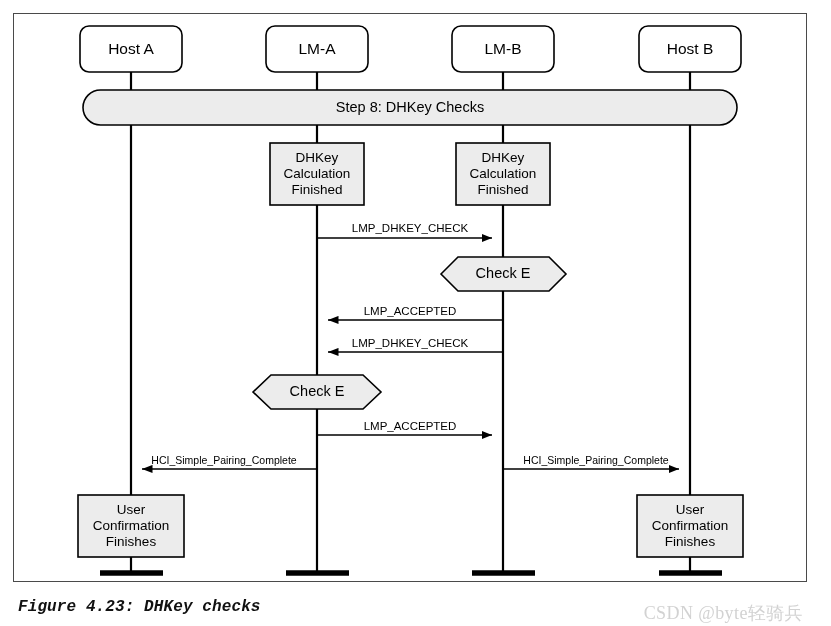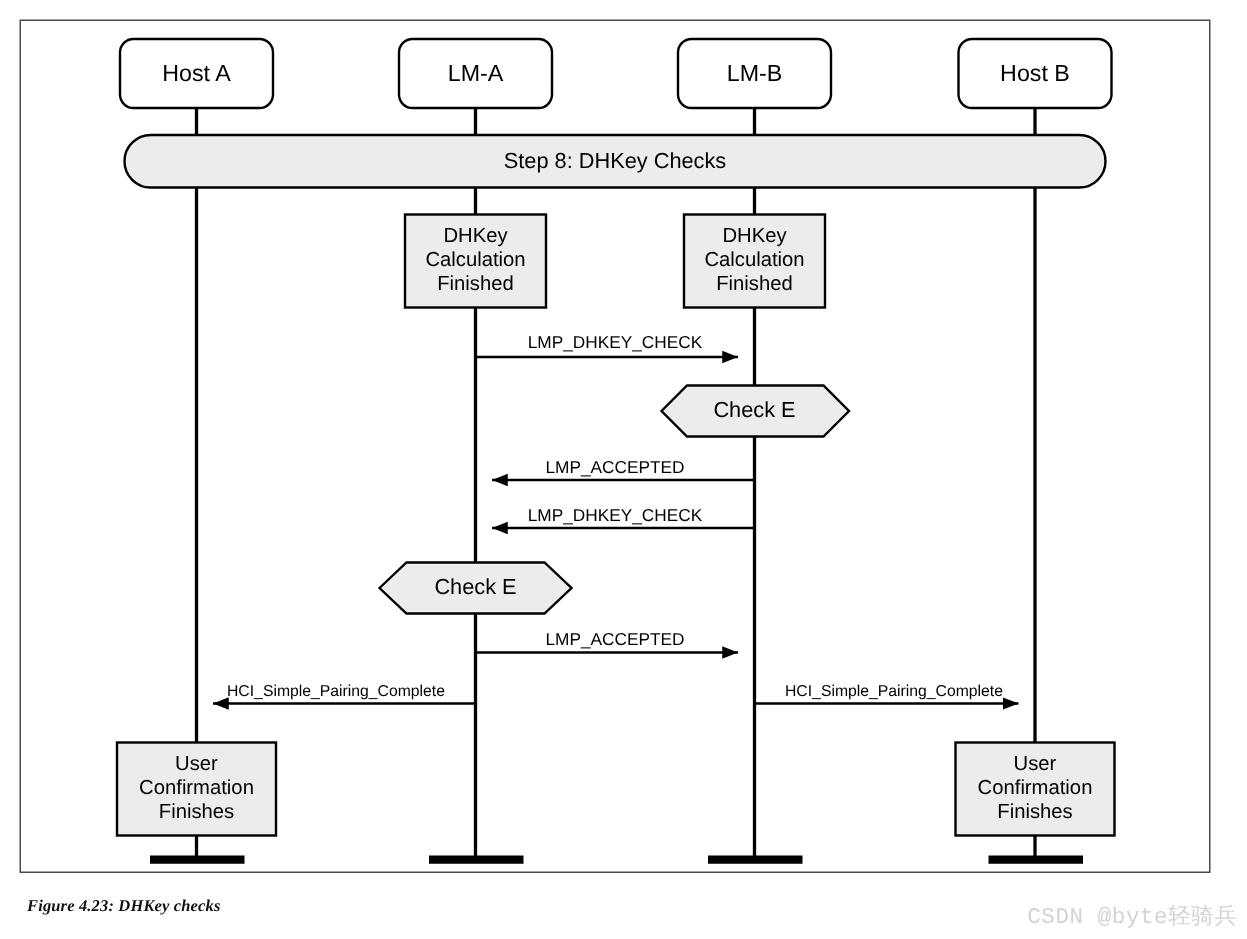--- a/index.html
+++ b/index.html
@@ -45,36 +45,36 @@
     width: 831px;
     height: 626px;
     pointer-events: none;
   }
 
   
   #figure-caption {
     position: absolute;
     left: 18px;
     top: 598px;
-    font-size: 11px;
+    font-size: 16px;
     font-style: italic;
     font-weight: 600;
-    font-family: Liberation Serif, serif;
+    font-family: Liberation Mono, monospace;
     letter-spacing: 0.1px;
     color: #111111;
     white-space: nowrap;
   }
 
   #watermark {
     position: absolute;
-    right: 6px;
+    right: 28px;
     top: 601px;
-    font-size: 15px;
+    font-size: 18px;
     color: #d2d2d2;
-    font-family: Liberation Mono, monospace;
+    font-family: Liberation Serif, serif;
     white-space: nowrap;
     letter-spacing: 0.4px;
   }
 
   
   text {
     font-family: "Liberation Sans", sans-serif;
     fill: #000000;
     dominant-baseline: middle;
   }

